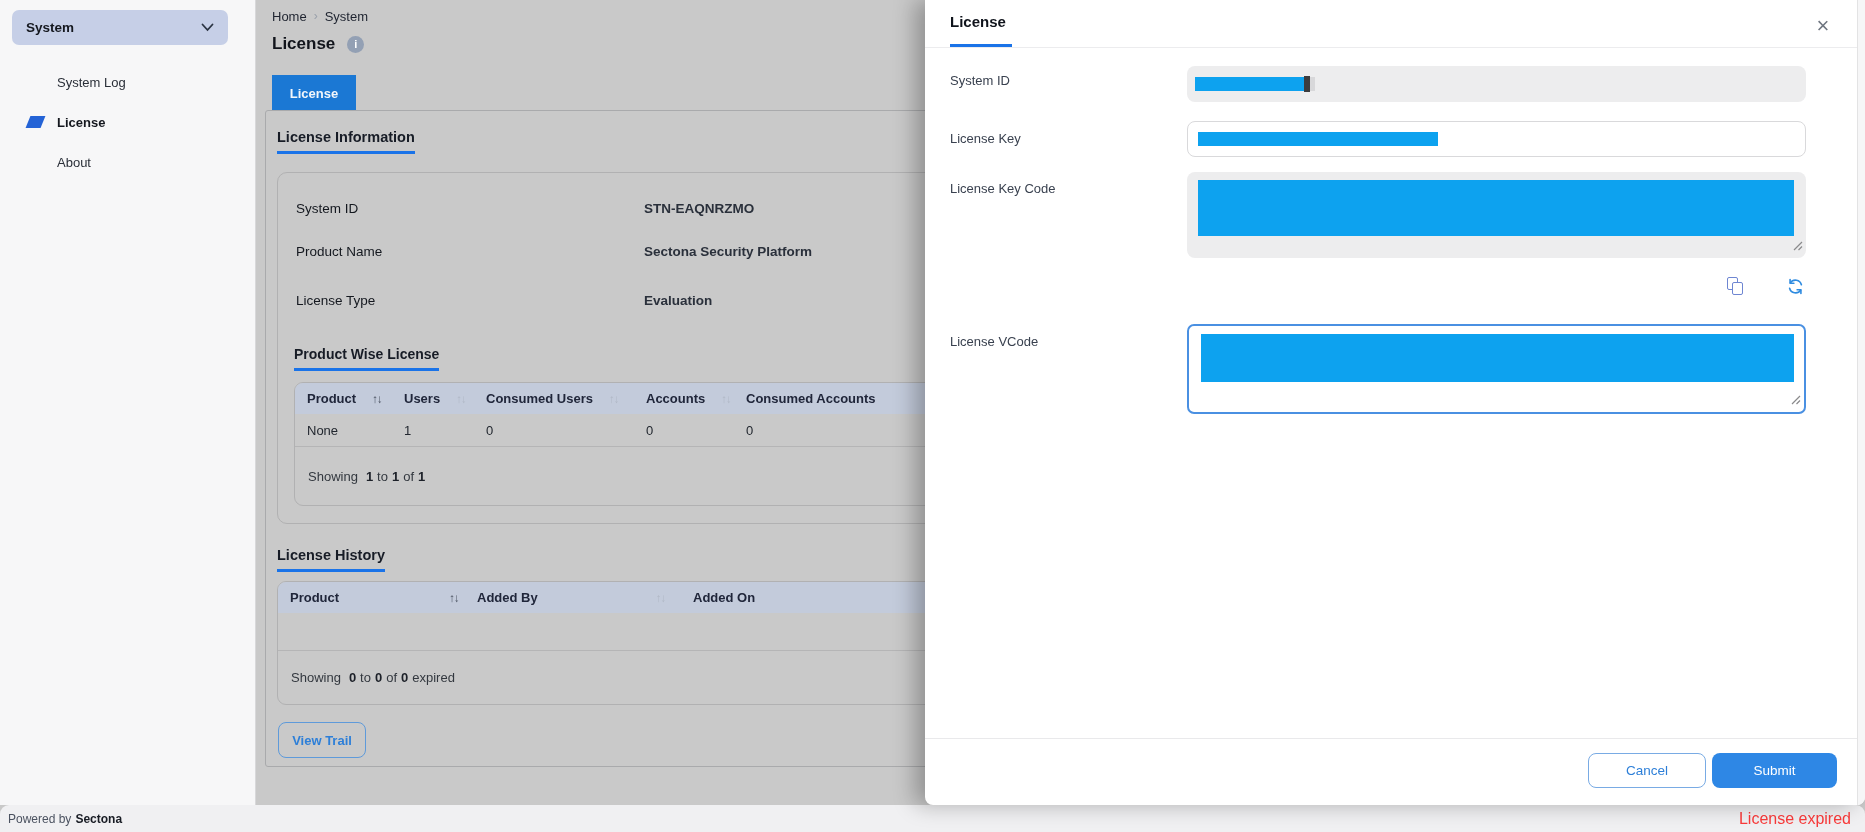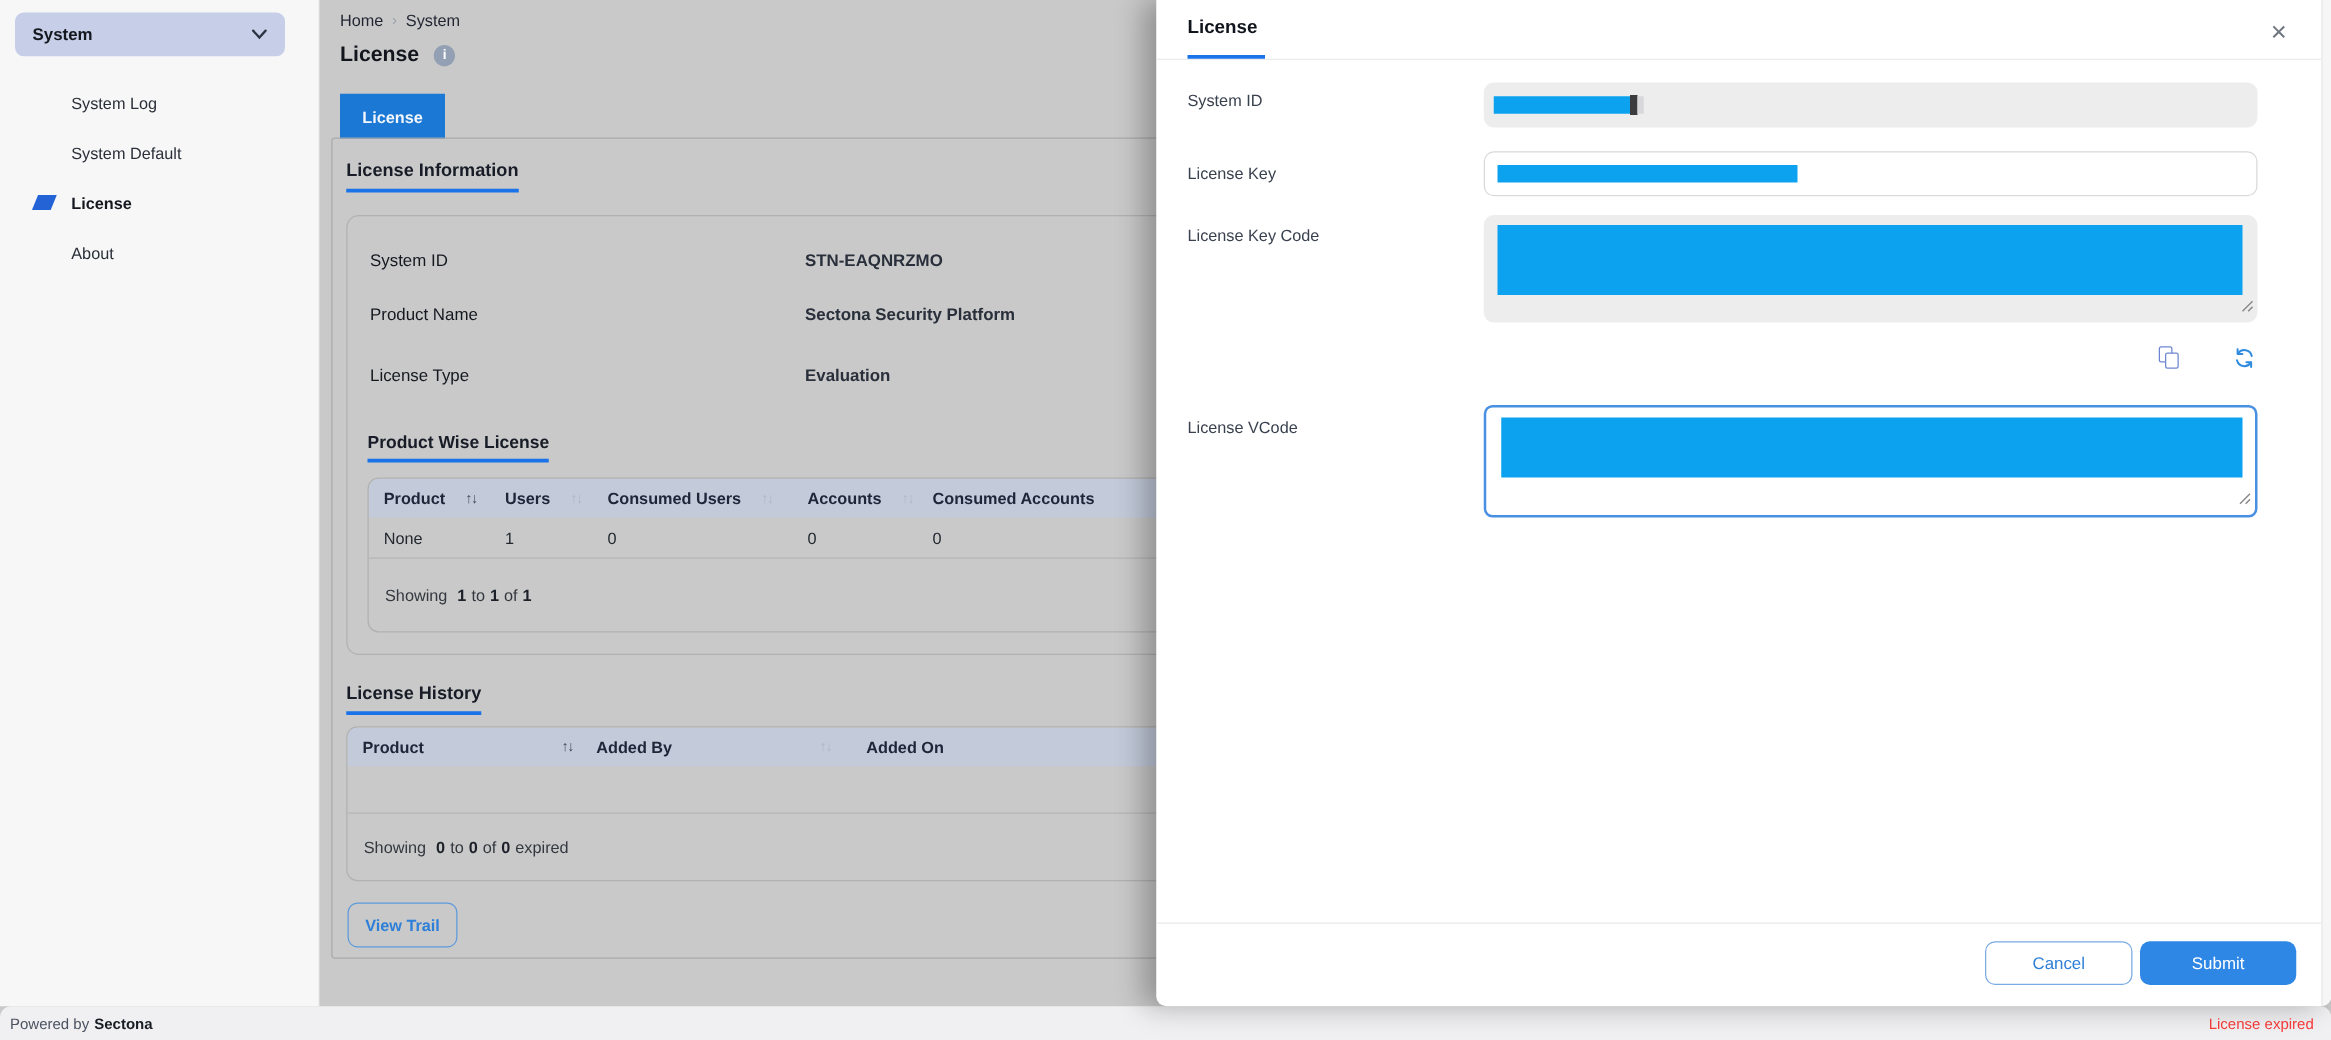--- a/index.html
+++ b/index.html
@@ -48,21 +48,21 @@
   .tfoot b { margin:0 4px; color:#1c2028; }
   .tfoot span { margin-right:0; }
   .tfoot .w { margin-right:4px; }
 
   .btn-outline { position:absolute; border:1px solid #5e9ada; border-radius:8px; background:transparent; color:#2d7fd8; font-size:13px; font-family:"Liberation Sans",sans-serif; cursor:pointer; display:flex; align-items:center; justify-content:center; }
 
   
   .footer { position:absolute; left:0; top:805px; width:1865px; height:27px; background:#f0f0f2; border-radius:9px 9px 0 0; display:flex; align-items:center; justify-content:space-between; padding:0 14px 0 8px; font-size:12px; }
   .footer .left { color:#4b5260; display:flex; gap:4px; }
   .footer .left b { color:#181c24; }
-  .footer .status { color:#fa3a3a; font-size:12px; }
+  .footer .status { color:#fa3a3a; font-size:16px; }
 
   
   .drawer { position:absolute; left:925px; top:0; width:940px; height:805px; background:#fff; border-radius:0 0 8px 8px; box-shadow:-10px 0 22px rgba(0,0,0,0.28); }
   .drawer-scroll { position:absolute; right:0; top:0; width:8px; height:805px; background:#f6f6f7; border-left:1px solid #e3e3e4; border-radius:0 0 8px 0; cursor:pointer; }
   .drawer-head { position:absolute; left:0; top:0; width:932px; height:48px; border-bottom:1px solid #ececee; }
   .drawer-title { position:absolute; left:25px; top:13px; font-size:15px; font-weight:bold; color:#10141c; }
   .drawer-title-underline { position:absolute; left:25px; top:44px; width:62px; height:3px; background:#1a73e8; }
   .drawer-close { position:absolute; left:884px; top:12px; width:28px; height:28px; display:flex; align-items:center; justify-content:center; font-size:22px; color:#6f7680; cursor:pointer; }
 
   .fld-label { position:absolute; left:25px; font-size:13px; color:#39414f; }
@@ -96,23 +96,20 @@
       <span style="display:flex;">
         <svg width="13" height="9" viewBox="0 0 13 9">
             <path d="M1.5 1.5 L6.5 7 L11.5 1.5" fill="none" stroke="#2b3443" stroke-width="1.8" stroke-linecap="round"></path>
           </svg>
       </span>
     </div>
     <div class="side-items">
       <div class="side-item">
           <span>System Log</span>
         </div>
-      <div class="side-item">
-          <span>System Default</span>
-        </div>
       <div class="side-item active">
         <span class="pgram"></span>
         <span>License</span>
       </div>
       <div class="side-item">
           <span>About</span>
         </div>
     </div>
   </div>
 

